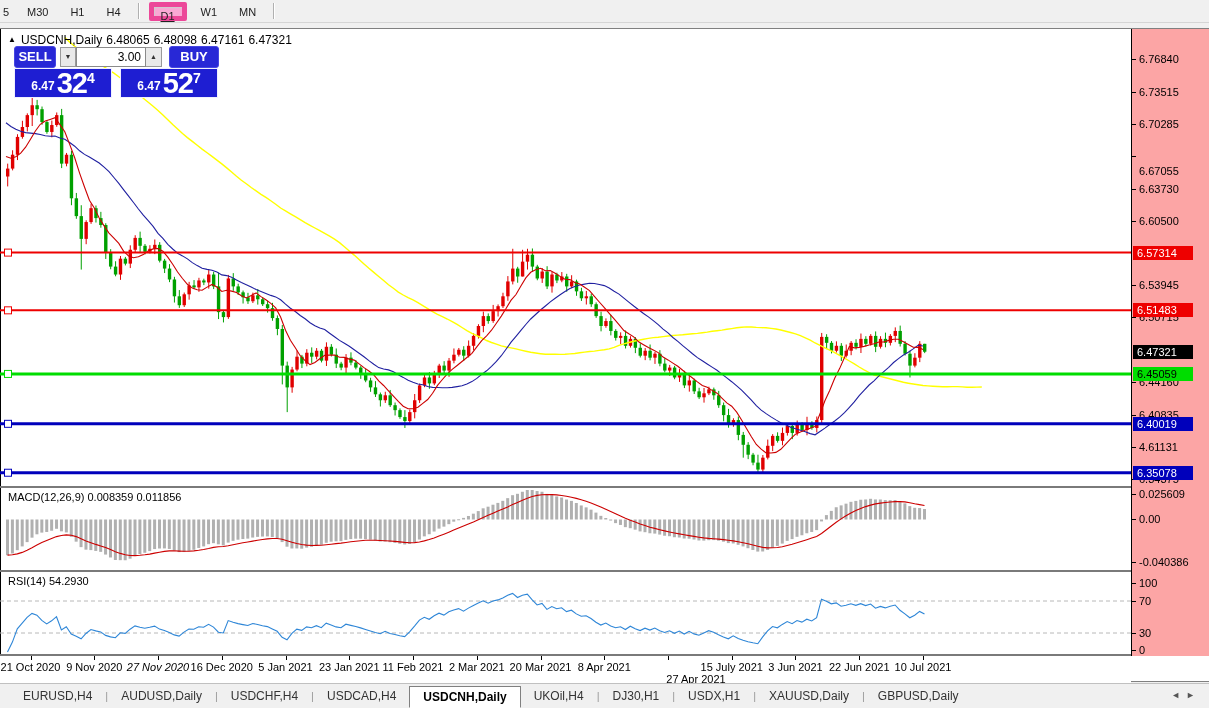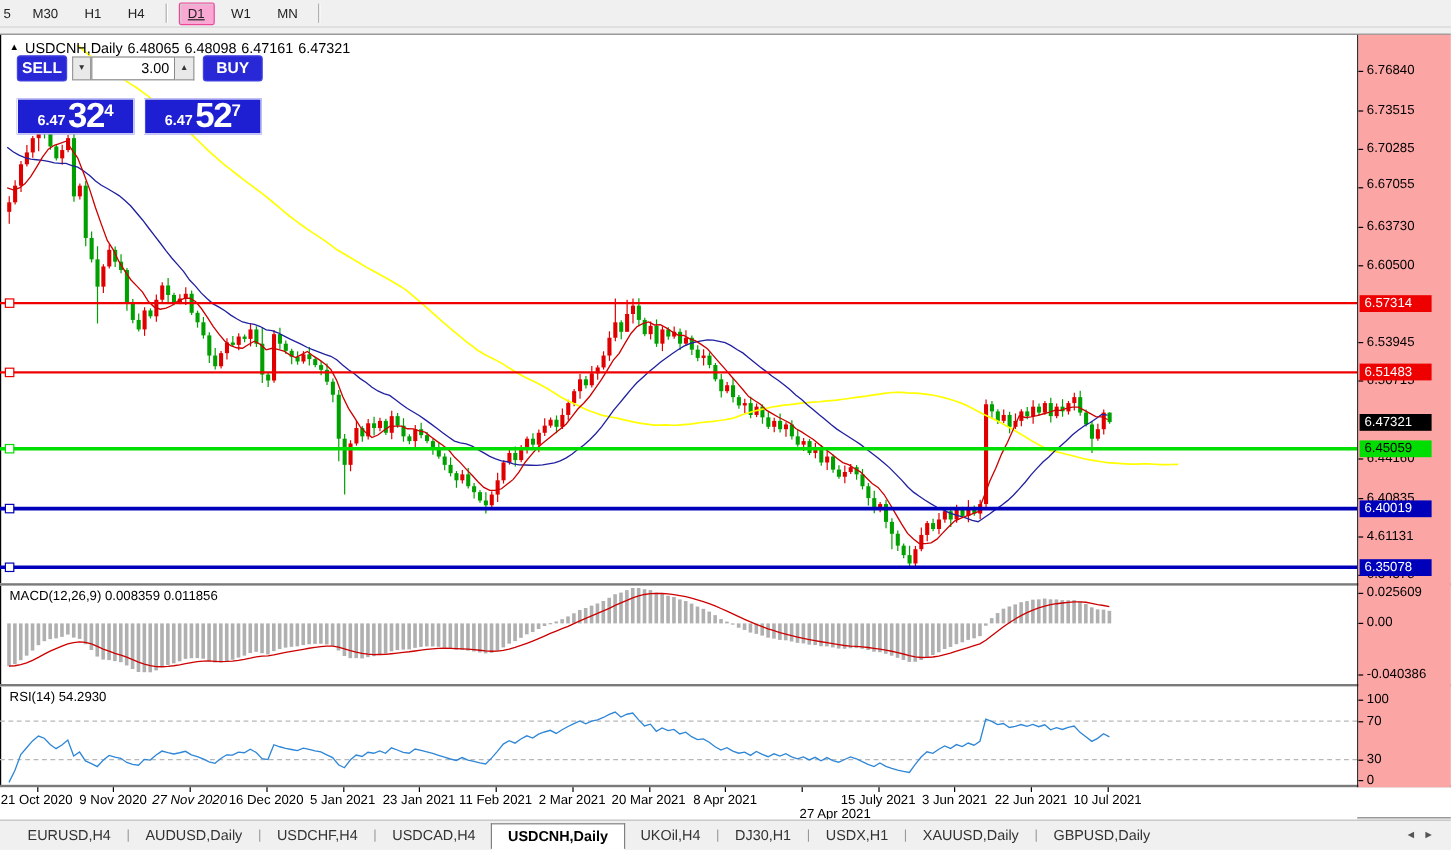--- a/index.html
+++ b/index.html
@@ -5,21 +5,21 @@
   * { box-sizing: border-box; margin: 0; padding: 0; }
   html,body { width:1209px; height:708px; overflow:hidden; background:#f0f0f0;
     font-family:"Liberation Sans","DejaVu Sans",sans-serif; }
   #win { position:absolute; inset:0; }
 
   
   #tf-bar { position:absolute; left:0; top:0; width:1209px; height:23px;
     background:#f0f0f0; border-bottom:1px solid #d5d5d5; display:flex; align-items:center; }
   .tf-btn { height:19px; line-height:18px; padding:0 7px; margin:0 3px; font-size:11px;
     color:#222; border:1px solid transparent; border-radius:2px; }
-  .tf-btn.active { background:#f9a8d4; border:1px solid #ec4899;
+  .tf-btn.active { background:#f9a8d4; border:5px solid #ec4899;
     box-shadow:inset 1px 1px 1px #cfcfcf;text-decoration:underline; }
   .tf-cut { width:13px; overflow:hidden; padding:0 2px; margin-left:0; }
   .tf-sep { width:2px; height:16px; margin:0 6px; border-left:1px solid #b0b0b0;
     border-right:1px solid #ffffff; }
 
   
   #chart-win { position:absolute; left:0; top:28px; width:1209px; height:654px;
     background:#ffffff; border-top:1px solid #808080; border-bottom:1px solid #808080; }
   .pane-sep { position:absolute; left:0; width:1209px; height:2px; background:#7a7a7a; }
   #axis-vline { position:absolute; left:1131px; top:29px; width:1px; height:627px; background:#000; }
@@ -33,21 +33,21 @@
   #tp-row1 { display:flex; align-items:center; height:22px; }
   .tp-btn { height:22px; font-size:13px; font-weight:600; color:#fff; background:#2828d6;
     border:1px solid #4646e2; border-radius:3px; text-align:center; line-height:20px; }
   #sell-btn { width:42px; }
   #buy-btn  { width:50px; margin-left:7px; }
   .spin-btn { width:16px; height:20px; margin-left:4px; background:#e9e9e9;
     border:1px solid #9a9a9a; font-size:7px; color:#333; text-align:center; line-height:18px; }
   #vol-input { width:70px; height:20px; border:1px solid #8a8a8a; font-size:12px;
     text-align:right; padding-right:4px; font-family:inherit; }
   #spin-up { margin-left:0; border-left:none; }
-  #tp-row2 { display:flex; margin-top:14px; }
+  #tp-row2 { display:flex; margin-top:0; }
   .quote-box { width:98px; height:30px; background:#1e1ed2; border:1px solid #f0f0ff;
     color:#fff; display:flex; align-items:flex-end; justify-content:center;
     padding-bottom:1px; }
   .quote-box + .quote-box { margin-left:8px; }
   .q-small { font-size:12px; font-weight:700; margin-right:2px; line-height:19px; }
   .q-big   { font-size:29px; font-weight:700; line-height:26px; letter-spacing:-1px; }
   .q-sup   { font-size:14px; font-weight:700; line-height:10px; position:relative; top:-13px; }
 
   
   #axis-col { position:absolute; left:1132px; top:29px; width:77px; height:627px; background:#fca5a5; }
@@ -689,21 +689,21 @@
 
   <div id="axis-vline"></div>
   <div id="axis-col">
       <div class="ax-tick" style="top: 29.794px;"></div>
       <div class="ax-label" style="top: 23.794px;">6.76840</div>
       <div class="ax-tick" style="top: 62.7115px;"></div>
       <div class="ax-label" style="top: 56.7115px;">6.73515</div>
       <div class="ax-tick" style="top: 94.6885px;"></div>
       <div class="ax-label" style="top: 88.6885px;">6.70285</div>
       <div class="ax-tick" style="top: 126.665px;"></div>
-      <div class="ax-label" style="top: 119px;">6.67055</div>
+      <div class="ax-label" style="top: 136px;">6.67055</div>
       <div class="ax-tick" style="top: 159.583px;"></div>
       <div class="ax-label" style="top: 153.583px;">6.63730</div>
       <div class="ax-tick" style="top: 191.56px;"></div>
       <div class="ax-label" style="top: 185.56px;">6.60500</div>
       <div class="ax-tick" style="top: 256.454px;"></div>
       <div class="ax-label" style="top: 250.454px;">6.53945</div>
       <div class="ax-tick" style="top: 288.432px;"></div>
       <div class="ax-label" style="top: 282.432px;">6.50715</div>
       <div class="ax-tick" style="top: 353.326px;"></div>
       <div class="ax-label" style="top: 347.326px;">6.44160</div>

